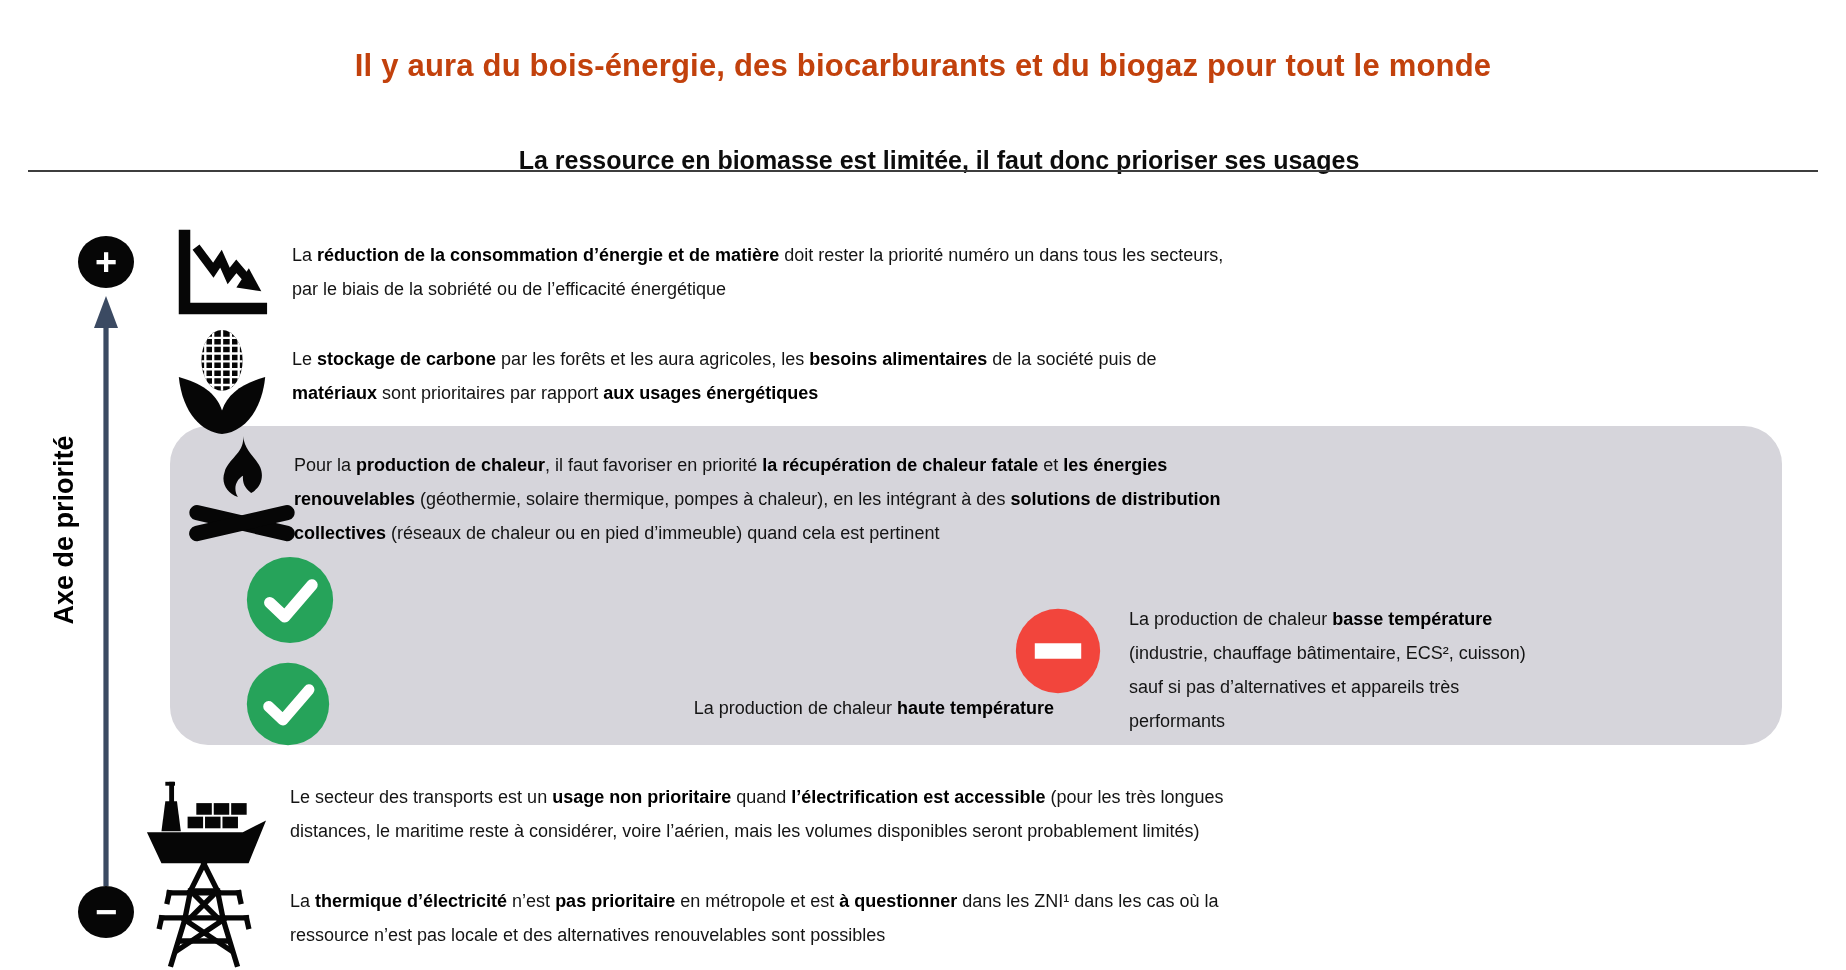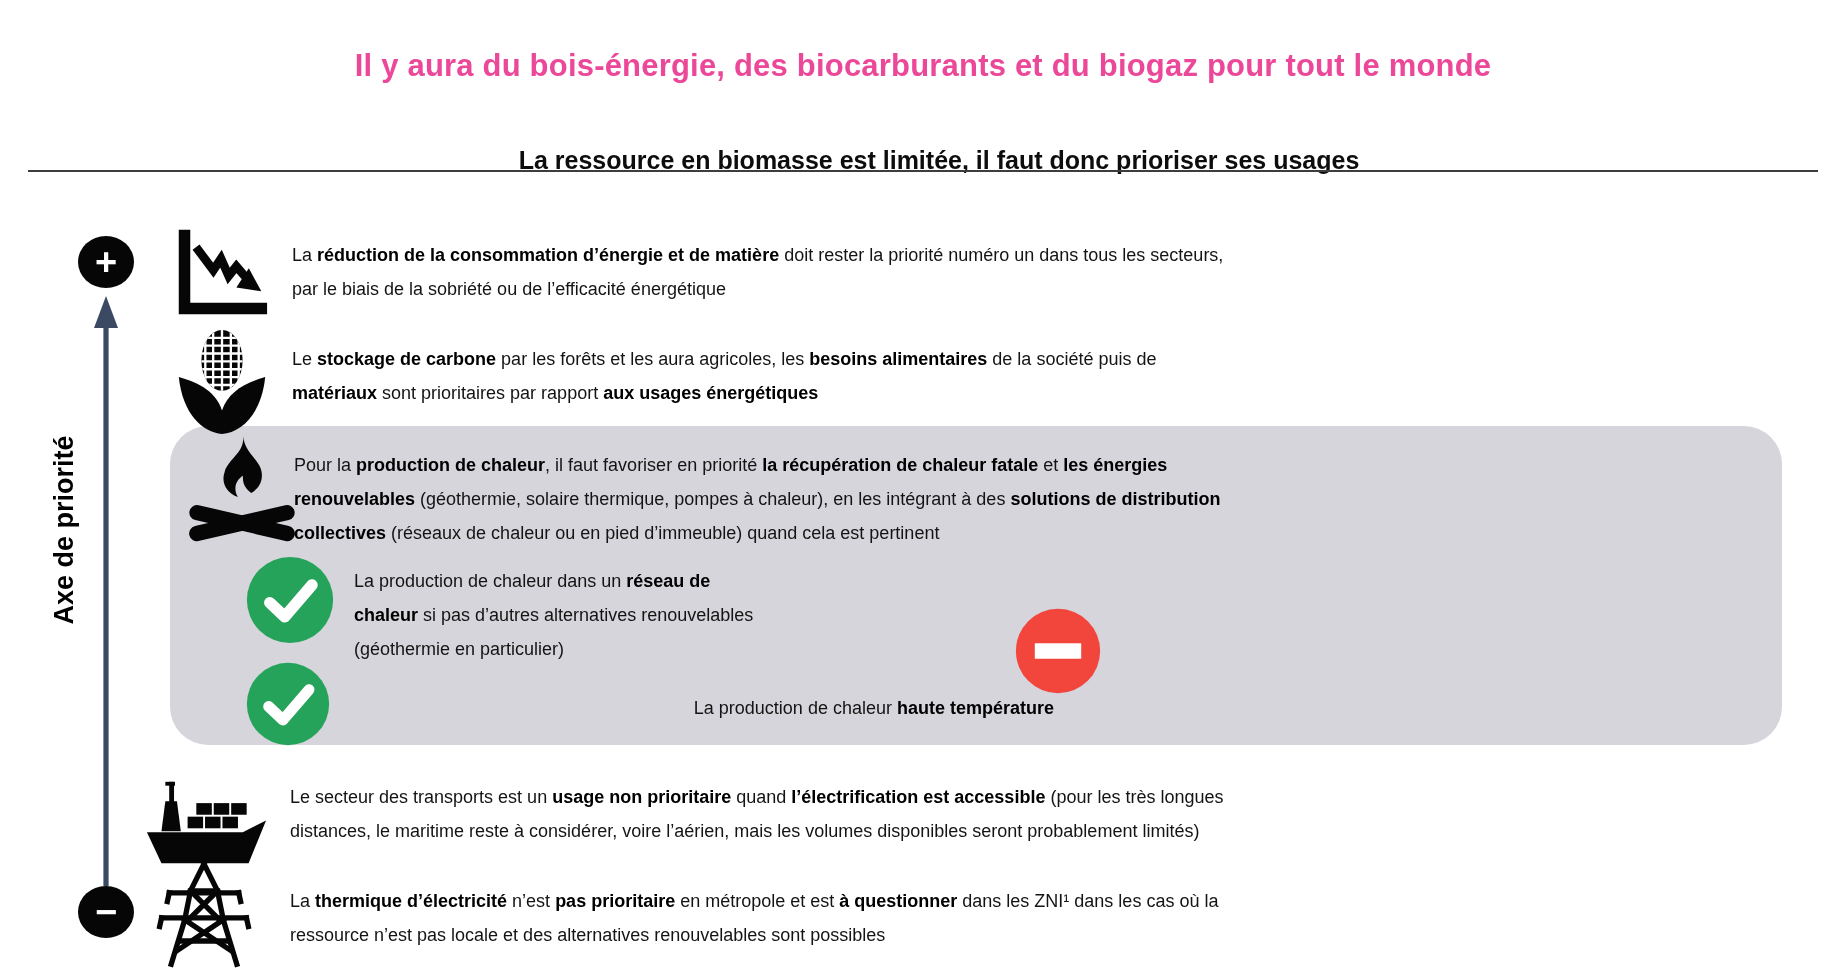--- a/index.html
+++ b/index.html
@@ -1,19 +1,19 @@
 <!DOCTYPE html>
 <html lang="fr"><head>
 <meta charset="utf-8">
 <style>
   html,body{margin:0;padding:0;background:#fff;}
   .slide{position:relative;width:1846px;height:970px;background:#ffffff;overflow:hidden;
          font-family:"Liberation Sans",sans-serif;color:#111;}
   .title{position:absolute;left:0;top:48px;width:100%;text-align:center;margin:0;
-         font-size:31px;font-weight:700;color:#ec4899;letter-spacing:.2px;}
+         font-size:31px;font-weight:700;color:#c2410c;letter-spacing:.2px;}
   .subtitle{position:absolute;left:0;top:130px;width:100%;text-align:center;margin:16px;
          font-size:25px;font-weight:700;color:#0d0d0d;}
   .rule{position:absolute;left:28px;right:28px;top:170px;height:2px;background:#3d3d3d;}
   .badge{position:absolute;left:78px;width:56px;height:52px;border-radius:50%;background:#060606;
          display:flex;align-items:center;justify-content:center;color:#fff;font-weight:700;
          font-size:38px;line-height:1;}
   .badge.plus{top:236px;}
   .badge.minus{top:886px;}
   .axis-arrow{position:absolute;left:91px;top:296px;}
   .axis-label{position:absolute;left:64px;top:530px;transform:translate(-50%,-50%) rotate(-90deg);
@@ -106,38 +106,39 @@
   <p class="body t-heat"><span>Pour la </span><b>production de chaleur</b><span>, il faut favoriser en priorité </span><b>la récupération de chaleur fatale</b><span> et </span><b>les énergies
 renouvelables</b><span> (géothermie, solaire thermique, pompes à chaleur), en les intégrant à des </span><b>solutions de distribution
 collectives</b><span> (réseaux de chaleur ou en pied d’immeuble) quand cela est pertinent</span></p>
 
   <span class="icon i-chk1">
     <svg width="88" height="88" viewBox="0 0 100 100">
       <circle cx="50" cy="50" r="49" fill="#26a35a"></circle>
       <path d="M27 53 L44 69 L75 33" fill="none" stroke="#fff" stroke-width="13" stroke-linecap="round" stroke-linejoin="round"></path>
     </svg>
   </span>
-  <p class="body t-chk1"><span>La production de chaleur dans un </span><b>réseau de
-chaleur</b><span> si pas d’autres alternatives renouvelables
-(géothermie en particulier)</span></p>
 
   <span class="icon i-chk2">
     <svg width="84" height="84" viewBox="0 0 100 100">
       <circle cx="50" cy="50" r="49" fill="#26a35a"></circle>
       <path d="M27 53 L44 69 L75 33" fill="none" stroke="#fff" stroke-width="13" stroke-linecap="round" stroke-linejoin="round"></path>
     </svg>
   </span>
   <p class="body t-chk2"><span>La production de chaleur </span><b>haute température</b></p>
 
   <span class="icon i-minus">
     <svg width="86" height="86" viewBox="0 0 100 100">
       <circle cx="50" cy="50" r="49" fill="#f2453c"></circle>
       <rect x="23" y="41" width="54" height="18" fill="#fff"></rect>
     </svg>
   </span>
+  <p class="body t-low"><span>La production de chaleur </span><b>basse température</b><span>
+(industrie, chauffage bâtimentaire, ECS², cuisson)
+sauf si pas d’alternatives et appareils très
+performants</span></p>
 
   <span class="icon i-ship">
     <svg width="126" height="92" viewBox="0 0 130 95">
       <g fill="#060606">
         <path d="M4 58 L103 58 L127 46 L109 90 L19 90 Z"></path>
         <path d="M19 57 L39 57 L35 26 L23 26 Z"></path>
         <rect x="27" y="6" width="5" height="22"></rect>
         <rect x="23" y="6" width="10" height="4"></rect>
         <rect x="46" y="42" width="16" height="12"></rect>
         <rect x="64" y="42" width="16" height="12"></rect>

